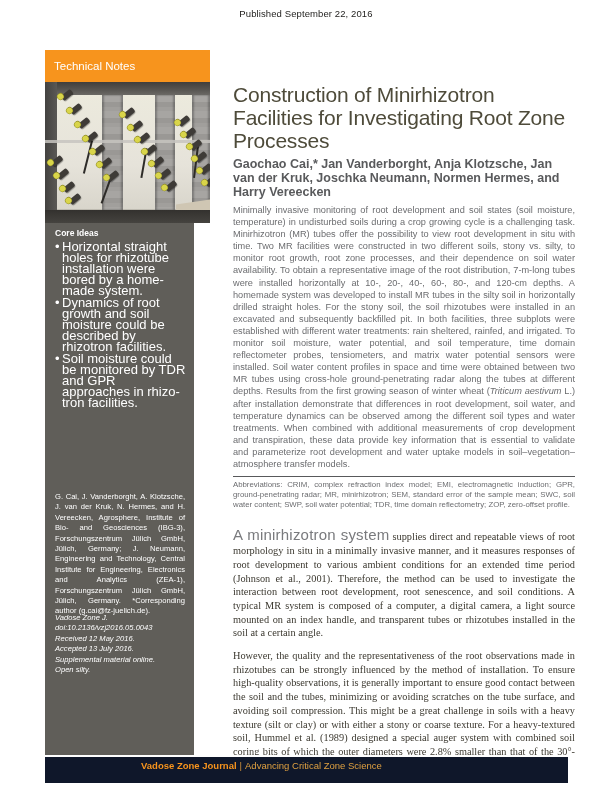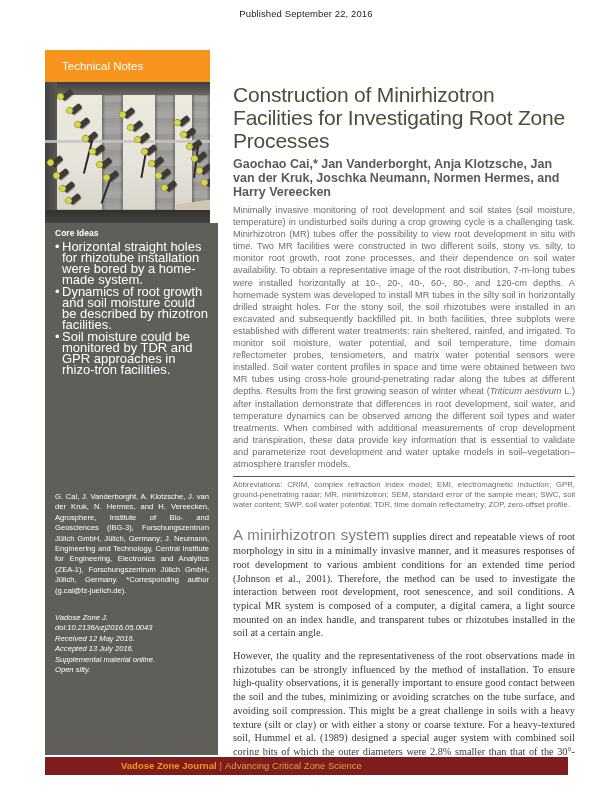--- a/index.html
+++ b/index.html
@@ -7,21 +7,21 @@
   body { width:612px; height:792px; position:relative; overflow:hidden;
          font-family:"Liberation Sans", sans-serif; }
 
   .published { position:absolute; top:8px; left:0; width:612px; text-align:center;
                font-size:9.5px; color:#1e1d1b; letter-spacing:.1px; }
 
   
   .sidebar { position:absolute; left:45px; top:50px; width:165px; height:705px; }
   .banner { position:absolute; top:0; left:0; width:165px; height:32px;
             background:#F7941D; color:#ffffff; font-size:11.5px;
-            line-height:32px; padding-left:17px; }
+            line-height:32px; padding-left:9px; }
 
   .photo { position:absolute; top:32px; left:0; width:165px; height:141px;
            background:#8f8d8a; overflow:hidden; }
   .ph-ceiling { position:absolute; top:0; left:0; right:0; height:13px;
                 background:linear-gradient(180deg,#3f3e3c 0%,#55534f 55%,#6b6965 100%); }
   .ph-edge { position:absolute; top:0; left:0; width:12px; height:141px;
              background:linear-gradient(90deg,#434240,#5a5855); }
   .ph-panel { position:absolute; top:13px; height:115px;
               background:linear-gradient(180deg,#eceadd 0%,#e6e3da 60%,#d8d5cb 100%);
               box-shadow:inset 0 -1px 0 #bdbab0; }
@@ -40,21 +40,21 @@
                background:linear-gradient(180deg,#33312e,#45433f); }
   .ph-floor { position:absolute; right:0; top:120px; width:34px; height:21px;
               background:#cfc6b3; transform:skewY(-8deg); }
   .tube { position:absolute; width:12px; height:6px; background:#3e3b37;
           border-radius:2px; transform:rotate(-40deg);
           box-shadow:0 1px 1px rgba(0,0,0,.4); }
   .tube::before { content:''; position:absolute; left:-3px; top:-3px; width:6px; height:6px;
                   border-radius:50%; background:#d9d54a; box-shadow:0 0 0 .5px #8a8726; }
   .cable { position:absolute; width:1.5px; background:#2d2b28; }
 
-  .graybox { position:absolute; top:173px; left:0; width:173px; height:532px;
+  .graybox { position:absolute; top:173px; left:0; width:149px; height:532px;
              background:#605E59; color:#ffffff; }
   .ci-head { position:absolute; top:5px; left:10px; right:10px;
              font-size:8.5px; font-weight:bold; }
   .ci-list { position:absolute; top:18px; left:10px; right:8px; list-style:none; }
   .ci-list li { position:relative; padding-left:7px; font-size:13px; line-height:11px;
                 margin-bottom:1px; }
   .ci-list li::before { content:'•'; position:absolute; left:0; top:0; }
   .affil { position:absolute; top:269px; left:10px; right:9px;
            font-size:7.6px; line-height:10.4px; text-align:justify; }
   .cite  { position:absolute; top:390px; left:10px; right:9px;
@@ -76,22 +76,22 @@
             color:#6B6C6F; }
   .body-p { font-family:"Liberation Serif", serif; font-size:10.3px; line-height:13.7px;
             text-align:justify; color:#3B382F; }
   .body-p.first { margin-top:19px; }
   .body-p.second { margin-top:9px; }
   .leadin { font-family:"Liberation Sans", sans-serif; font-size:15px; color:#797A7D;
             letter-spacing:.2px; }
   .abstract i { font-style:italic; }
 
   
-  .footer { position:absolute; left:45px; top:757px; width:523px; height:18px;
-            background:#7f1d1d; line-height:18px; padding-left:76px;
+  .footer { position:absolute; left:45px; top:757px; width:523px; height:26px;
+            background:#0f172a; line-height:18px; padding-left:96px;
             font-size:9.5px; white-space:nowrap; }
   .footer .brand { color:#F7941D; font-weight:bold; }
   .footer .sep { color:#d0913c; margin:0 3px; }
   .footer .tagline { color:#DFA041; }
 </style>
 </head>
 <body>
 
 <div class="published">Published September 22, 2016</div>
 

